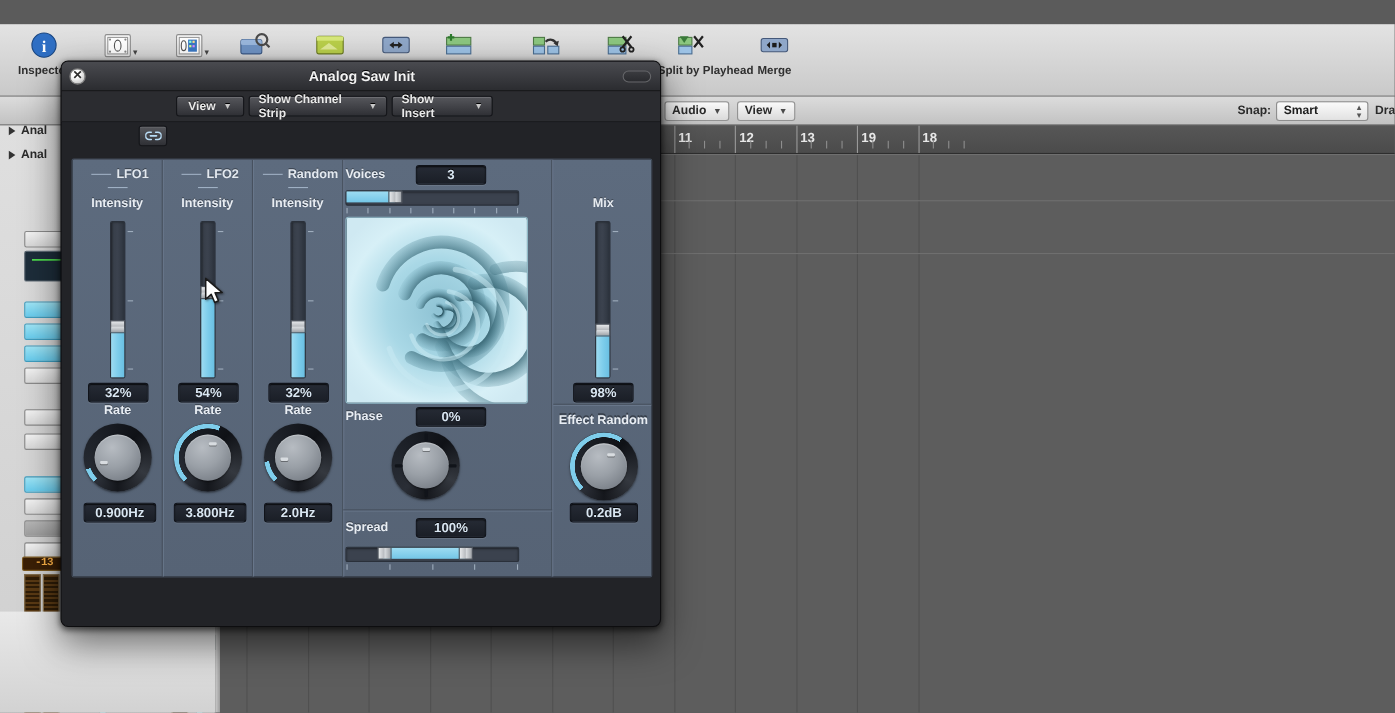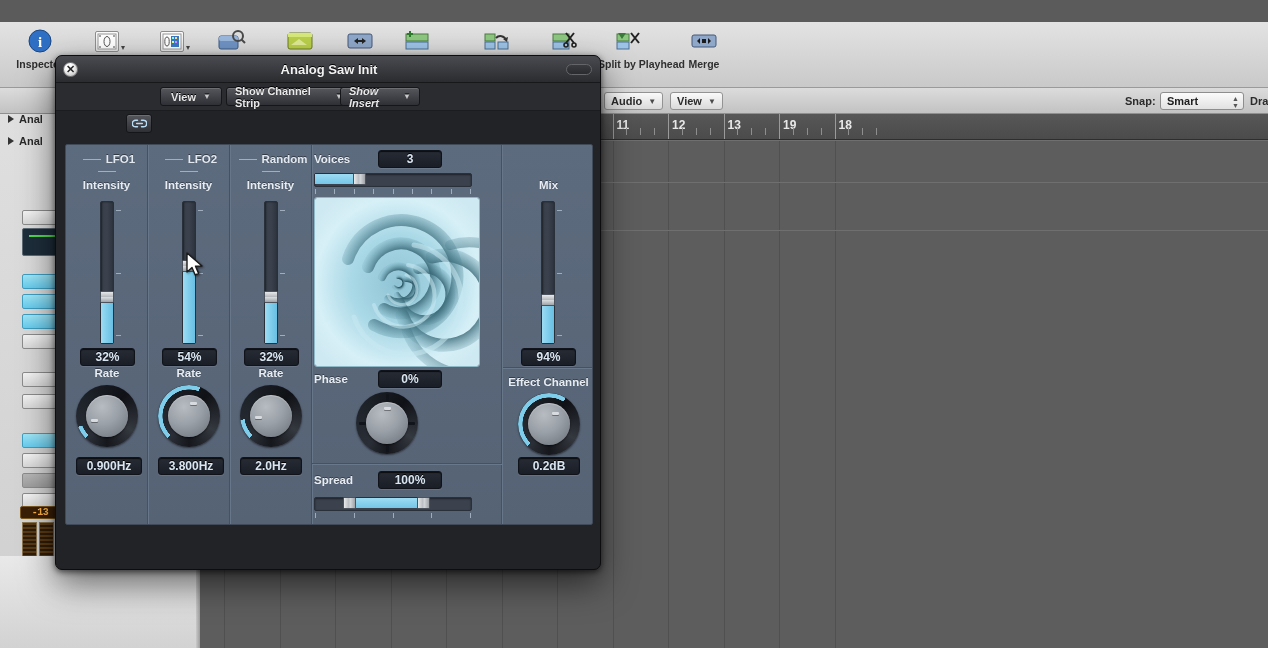--- a/index.html
+++ b/index.html
@@ -687,21 +687,21 @@
     </div>
     <div id="plugin-menus">
         <div class="pbtn" style="left:104px;top:4px;width:62px;">
          <span>View</span>
          <span class="dn">▼</span>
        </div>
         <div class="pbtn" style="left:170px;top:4px;width:126px;">
          <span>Show Channel Strip</span>
          <span class="dn">▼</span>
        </div>
-        <div class="pbtn" style="left:284px;top:4px;width:80px;font-style:italic;">
+        <div class="pbtn" style="left:300px;top:4px;width:92px;">
          <span>Show Insert</span>
          <span class="dn">▼</span>
        </div>
       </div>
   </div>
 
 
   <div class="pbody" id="pbody">
       <div class="col" style="left:0px;width:82px;">
       <div class="grouphdr">
@@ -881,24 +881,24 @@
       <div class="ctl-label" style="left:437px;width:91px;top:34px;">Mix</div>
       <div class="vsl" style="left:475px;top:56px;height:143px;">
     <div class="track"></div>
     <div class="fill" style="height:42px"></div>
     <div class="knob" style="top:93px"></div>
     <div class="tk" style="top:9px"></div>
         <div class="tk" style="top:72px"></div>
         <div class="tk" style="top:134px"></div>
       </div>
       <div class="valbox" style="left:455px;top:203px;width:55px;">
-        <span>94%</span>
+        <span>98%</span>
       </div>
       <div class="divider-h" style="left:437px;top:222px;width:91px;"></div>
-      <div class="ctl-label" style="left:434px;width:97px;top:231px;">Effect Channel</div>
+      <div class="ctl-label" style="left:434px;width:97px;top:231px;">Effect Random</div>
       <div class="knobwrap" style="left:452px;top:248px;">
     <div class="ring"></div>
     <div class="arc" style="background:conic-gradient(from 225deg, #7ecdeb 0deg 167.4deg, rgba(0,0,0,0) 167.4deg 360deg);
              -webkit-mask:radial-gradient(circle, transparent 0 60%, #000 61% 94%, transparent 95%);
                      mask:radial-gradient(circle, transparent 0 60%, #000 61% 94%, transparent 95%);"></div>
     <div class="cap"></div>
     <div class="tick" style="left:34.46574833472696px;top:18.523736968473806px;"></div>
   </div>
       <div class="valbox" style="left:452px;top:312px;width:62px;">
         <span>0.2dB</span>

